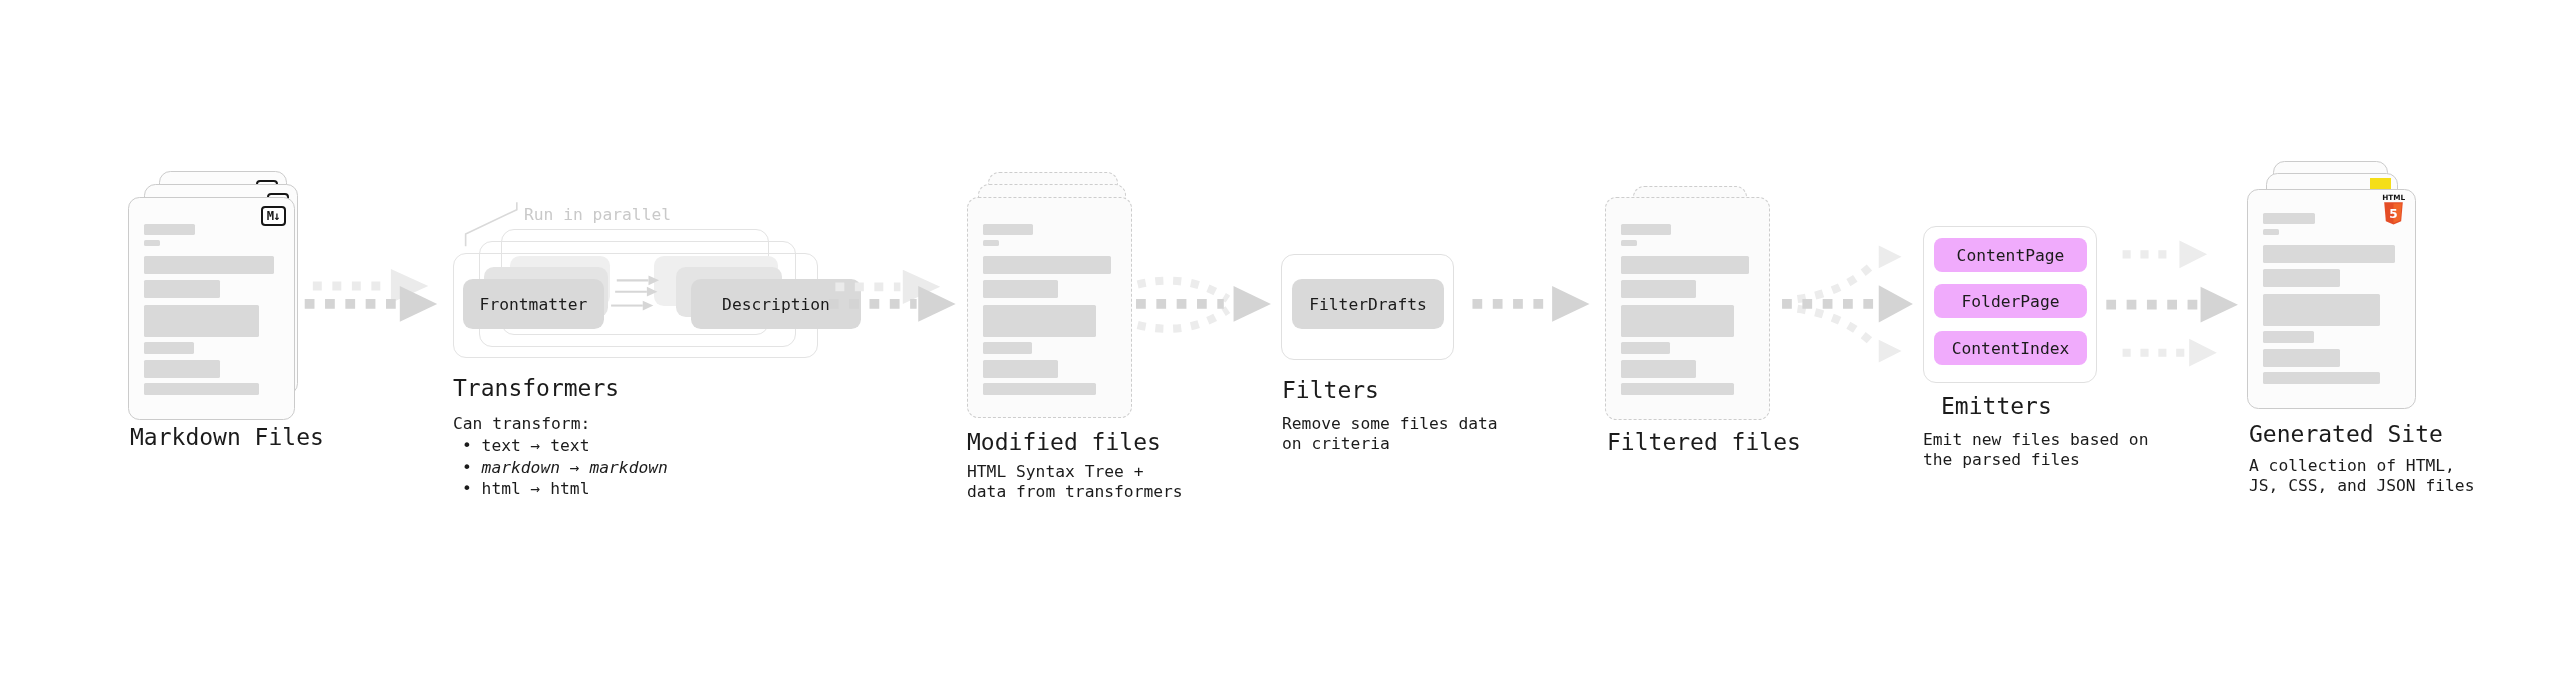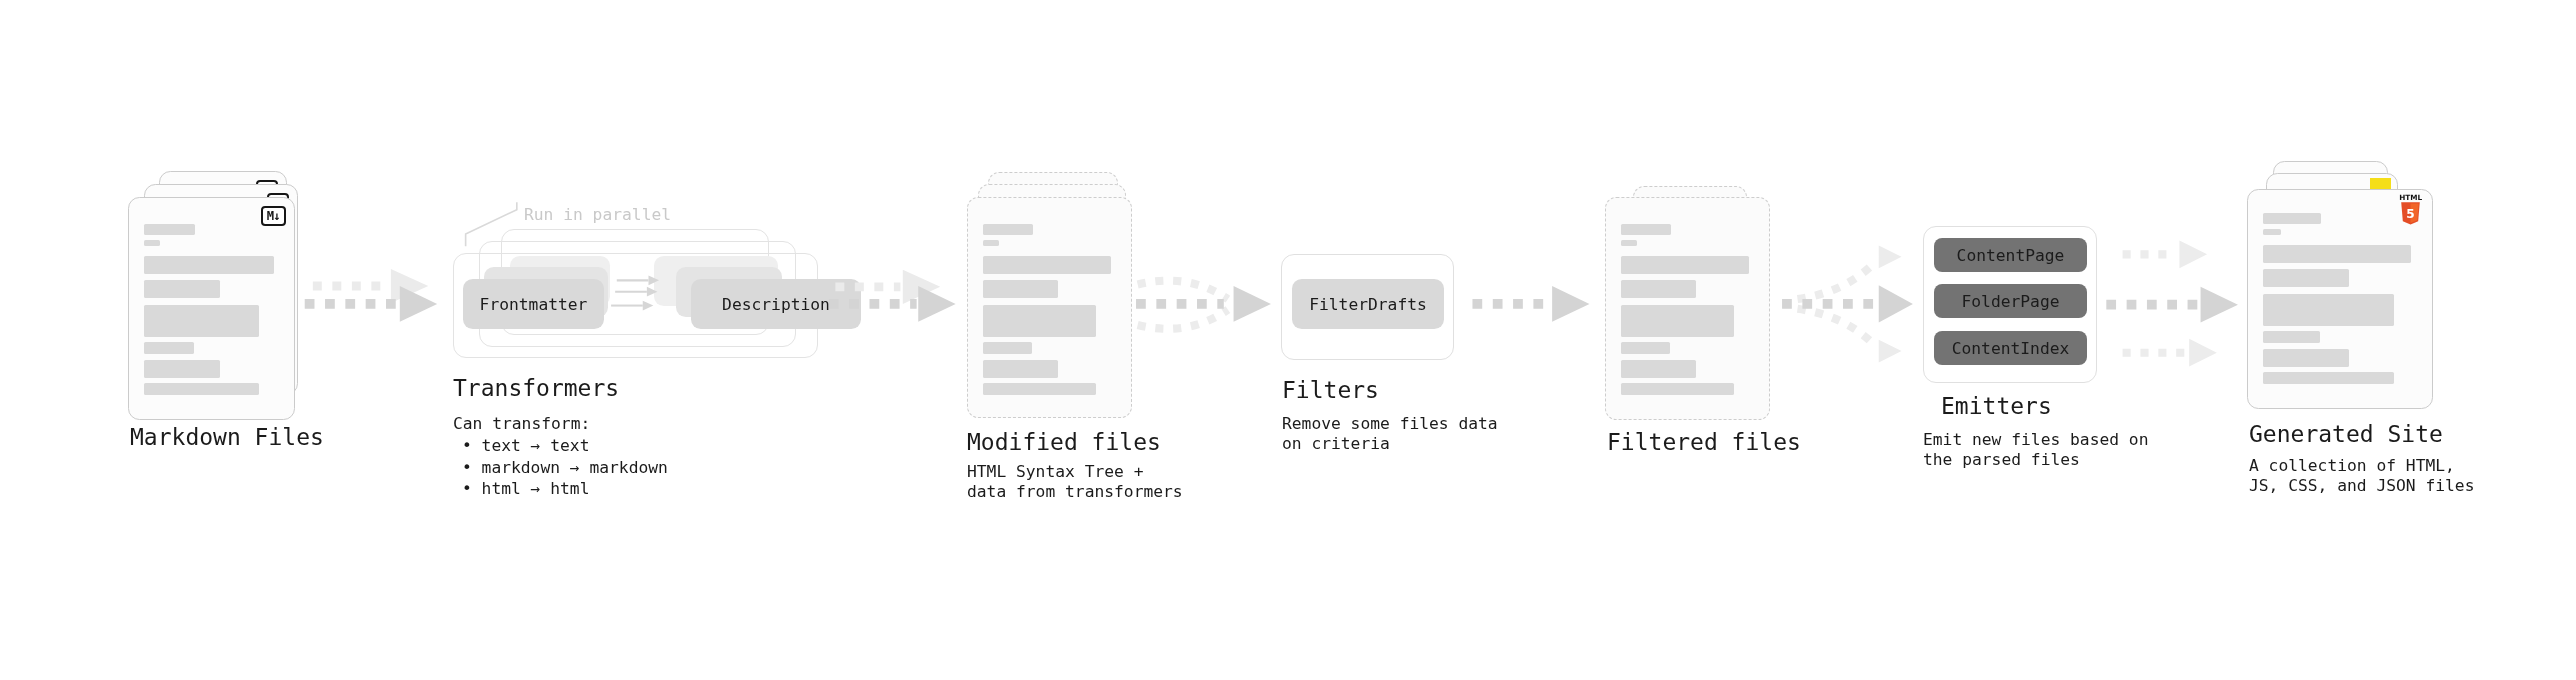--- a/index.html
+++ b/index.html
@@ -16,21 +16,21 @@
   .stage-label{position:absolute;font-size:23px;white-space:nowrap;}
   .stage-caption{position:absolute;font-size:16.3px;line-height:20.3px;white-space:nowrap;}
   .bullet-line{position:absolute;font-size:16.3px;white-space:nowrap;}
   .annotation{position:absolute;font-size:16.3px;color:#c9c9c9;white-space:nowrap;}
   .frame{position:absolute;border:1.6px solid #e3e3e3;border-radius:13px;background:transparent;box-sizing:border-box;}
   .panel{position:absolute;border:1.6px solid #e0e0e0;border-radius:13px;background:#ffffff;box-sizing:border-box;}
   .gray-box{position:absolute;background:#d9d9d9;border-radius:9.8px;display:flex;align-items:center;justify-content:center;
             font-size:16.3px;color:#1b1b1b;white-space:nowrap;}
   .gray-box.ghost1{background:#e4e4e4;}
   .gray-box.ghost2{background:#efefef;}
-  .emitter-box{position:absolute;background:#737373;border-radius:8.1px;display:flex;align-items:center;justify-content:center;
+  .emitter-box{position:absolute;background:#f0abfc;border-radius:8.1px;display:flex;align-items:center;justify-content:center;
                font-size:16.3px;color:#1b1b1b;white-space:nowrap;}
   .css-badge{position:absolute;top:13px;right:6.5px;font-family:"DejaVu Sans","Liberation Sans",sans-serif;
              font-weight:bold;font-size:6.5px;color:#111;text-align:left;line-height:1;}
   .css-bar{height:2.4px;background:#2965f1;margin-top:0.8px;}
   .js-badge{position:absolute;top:4.1px;right:6.5px;width:21px;height:11.4px;background:#f5de19;}
   .html-badge{position:absolute;top:4.1px;right:9.8px;text-align:center;}
   .html-badge-label{font-family:"DejaVu Sans","Liberation Sans",sans-serif;font-weight:bold;font-size:7.3px;color:#111;line-height:1;margin-bottom:0.8px;}
 </style>
 </head>
 <body>
@@ -70,21 +70,21 @@
     <div class="gray-box ghost1" style="left:484px;top:267px;width:124px;height:50px;"></div>
     <div class="gray-box" style="left:463px;top:279px;width:141px;height:50px;">Frontmatter</div>
 
     <div class="gray-box ghost2" style="left:654px;top:256px;width:124px;height:50px;"></div>
     <div class="gray-box ghost1" style="left:676px;top:267px;width:106px;height:50px;"></div>
     <div class="gray-box" style="left:691px;top:279px;width:170px;height:50px;">Description</div>
 
     <div class="stage-label" style="left:453px;top:375px;">Transformers</div>
     <div class="stage-caption" style="left:453px;top:414px;">Can transform:</div>
     <div class="bullet-line" style="left:462px;top:436px;">• text → text</div>
-    <div class="bullet-line" style="left:462px;top:458px;">• markdown → markdown</div>
+    <div class="bullet-line" style="left:462px;top:458px;font-style:italic;">• markdown → markdown</div>
     <div class="bullet-line" style="left:462px;top:479px;">• html → html</div>
   </div>
 
   <div>
     <div class="doc dashed" style="left:988px;top:172px;width:130px;height:200px;"></div>
     <div class="doc dashed" style="left:978px;top:184px;width:148px;height:211px;"></div>
     <div class="doc dashed" style="left:967px;top:197px;width:165px;height:221px;">
       <div class="doc-bars">
           <div class="bar" style="width: 38%; height: 10.6px; margin-top: 0px;"></div>
           <div class="bar" style="width: 12%; height: 5.7px; margin-top: 5.7px;"></div>
@@ -145,21 +145,21 @@
   <div>
     <div class="doc" style="left:2273px;top:161px;width:115px;height:187px;">
       <div class="css-badge">
         <span>CSS</span>
         <div class="css-bar"></div>
       </div>
     </div>
     <div class="doc" style="left:2266px;top:173px;width:132px;height:200px;">
       <div class="js-badge"></div>
     </div>
-    <div class="doc" style="left:2247px;top:189px;width:186px;height:220px;">
+    <div class="doc" style="left:2247px;top:189px;width:169px;height:220px;">
       <div class="html-badge">
         <div class="html-badge-label">HTML</div>
         <svg width="21" height="23" viewBox="0 0 26 28">
           <path d="M1.5 0 L24.5 0 L22.5 23.5 L13 27.5 L3.5 23.5 Z" fill="#e44d26"></path>
           <path d="M13 1.6 L23.1 1.6 L21.4 22.4 L13 25.9 Z" fill="#f16529"></path>
           <text x="13" y="19.5" font-size="15" font-weight="bold" fill="#ffffff" text-anchor="middle" font-family="'DejaVu Sans','Liberation Sans',sans-serif">5</text>
         </svg>
       </div>
       <div class="doc-bars" style="top:23px;">
           <div class="bar" style="width: 38%; height: 10.6px; margin-top: 0px;"></div>

